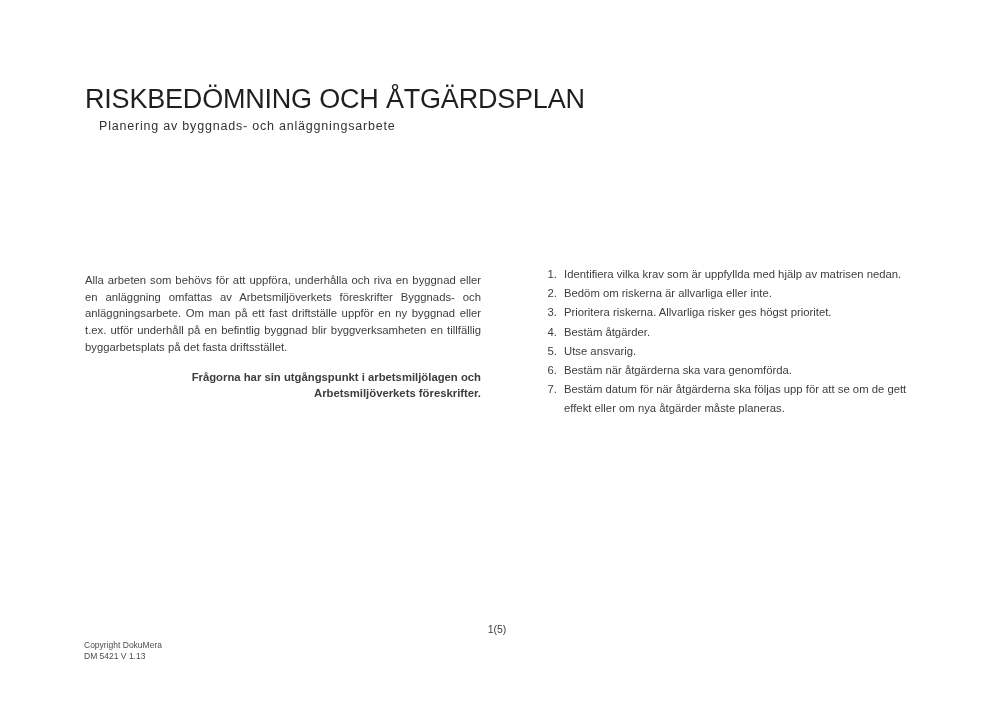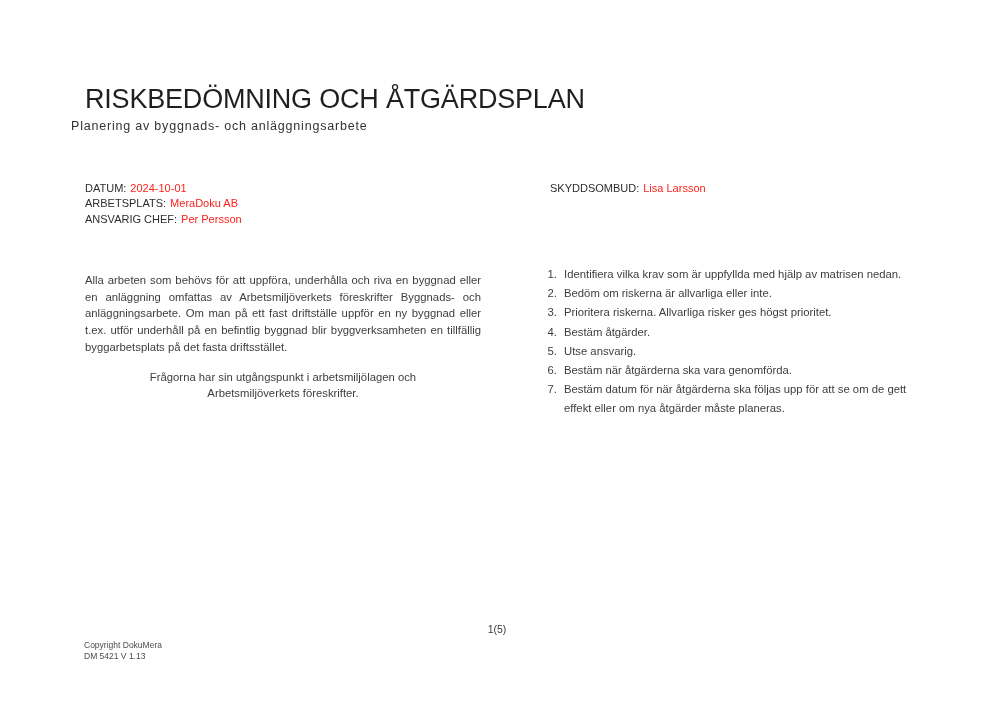--- a/index.html
+++ b/index.html
@@ -21,21 +21,21 @@
     left: 85px;
     top: 84px;
     font-size: 27px;
     font-weight: 400;
     letter-spacing: -0.2px;
     color: #1f1f1f;
     white-space: nowrap;
   }
   .subtitle {
     position: absolute;
-    left: 71px;
+    left: 99px;
     top: 119px;
     font-size: 12.5px;
     font-weight: 400;
     letter-spacing: 0.8px;
     color: #333333;
     white-space: nowrap;
   }
   .meta {
     position: absolute;
     top: 181px;
@@ -53,21 +53,21 @@
     left: 85px;
     top: 259px;
     width: 396px;
     font-size: 11.3px;
     line-height: 16.7px;
     color: var(--ink);
     text-align: justify;
     margin-top: 13px;
   }
   .intro p { margin: 0 0 13px 0; }
-  .intro p.no-justify { text-align: center; }
+  .intro p.no-justify { text-align: right; font-weight: bold; }
   .steps {
     position: absolute;
     left: 538px;
     top: 265px;
     width: 380px;
     font-size: 11.3px;
     line-height: 19.2px;
     color: var(--ink);
     padding-left: 22px;
     list-style: decimal outside;
@@ -92,36 +92,22 @@
   }
 </style>
 </head>
 <body>
 
 <div class="page">
 
   <h1 class="title">RISKBEDÖMNING OCH ÅTGÄRDSPLAN</h1>
   <div class="subtitle">Planering av byggnads- och anläggningsarbete</div>
 
-  <div class="meta meta-left">
-    <div class="meta-row">
-      <span class="label">DATUM:</span><span class="value">2024-10-01</span>
-    </div>
-    <div class="meta-row">
-      <span class="label">ARBETSPLATS:</span><span class="value">MeraDoku AB</span>
-    </div>
-    <div class="meta-row">
-      <span class="label">ANSVARIG CHEF:</span><span class="value">Per Persson</span>
-    </div>
-  </div>
 
   <div class="meta meta-right">
-    <div class="meta-row">
-      <span class="label">SKYDDSOMBUD:</span><span class="value">Lisa Larsson</span>
-    </div>
   </div>
 
   <div class="intro">
     <p>Alla arbeten som behövs för att uppföra, underhålla och riva en byggnad eller en anläggning omfattas av Arbetsmiljöverkets föreskrifter Byggnads- och anläggningsarbete. Om man på ett fast driftställe uppför en ny byggnad eller t.ex. utför underhåll på en befintlig byggnad blir byggverksamheten en tillfällig byggarbetsplats på det fasta driftsstället.</p>
     <p class="no-justify"><span>Frågorna har sin utgångspunkt i arbetsmiljölagen och</span><br><span>Arbetsmiljöverkets föreskrifter.</span></p>
   </div>
 
   <ol class="steps">
     <li>Identifiera vilka krav som är uppfyllda med hjälp av matrisen nedan.</li>
     <li>Bedöm om riskerna är allvarliga eller inte.</li>

